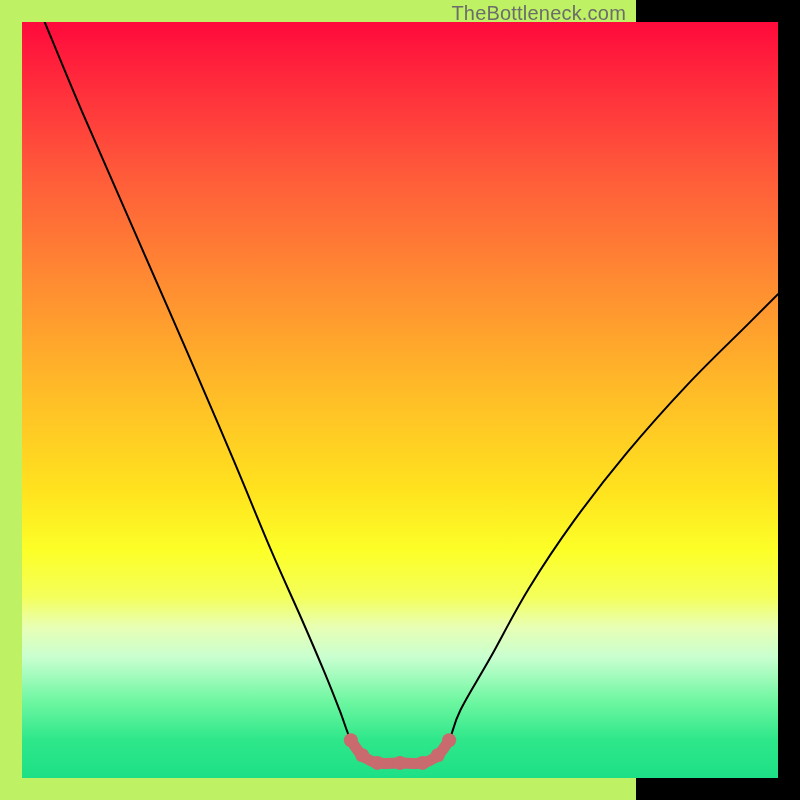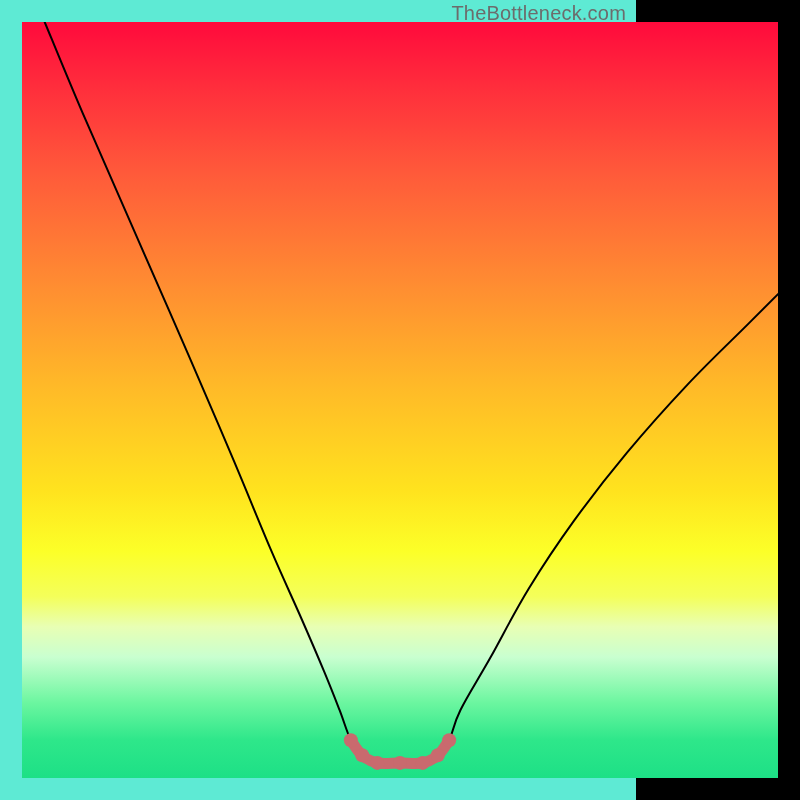--- a/index.html
+++ b/index.html
@@ -8,21 +8,21 @@
     background: #000;
     width: 800px;
     height: 800px;
     overflow: hidden;
     font-family: Arial, Helvetica, sans-serif;
   }
   .chart-container {
     position: relative;
     width: 636px;
     height: 800px;
-    background: #5eead4;
+    background: #bef264;
   }
   .plot-area {
     position: absolute;
     left: 22px;
     top: 22px;
     width: 756px;
     height: 756px;
     background: linear-gradient(to bottom,
       #ff0a3c 0%,
       #ff2b3c 8%,

